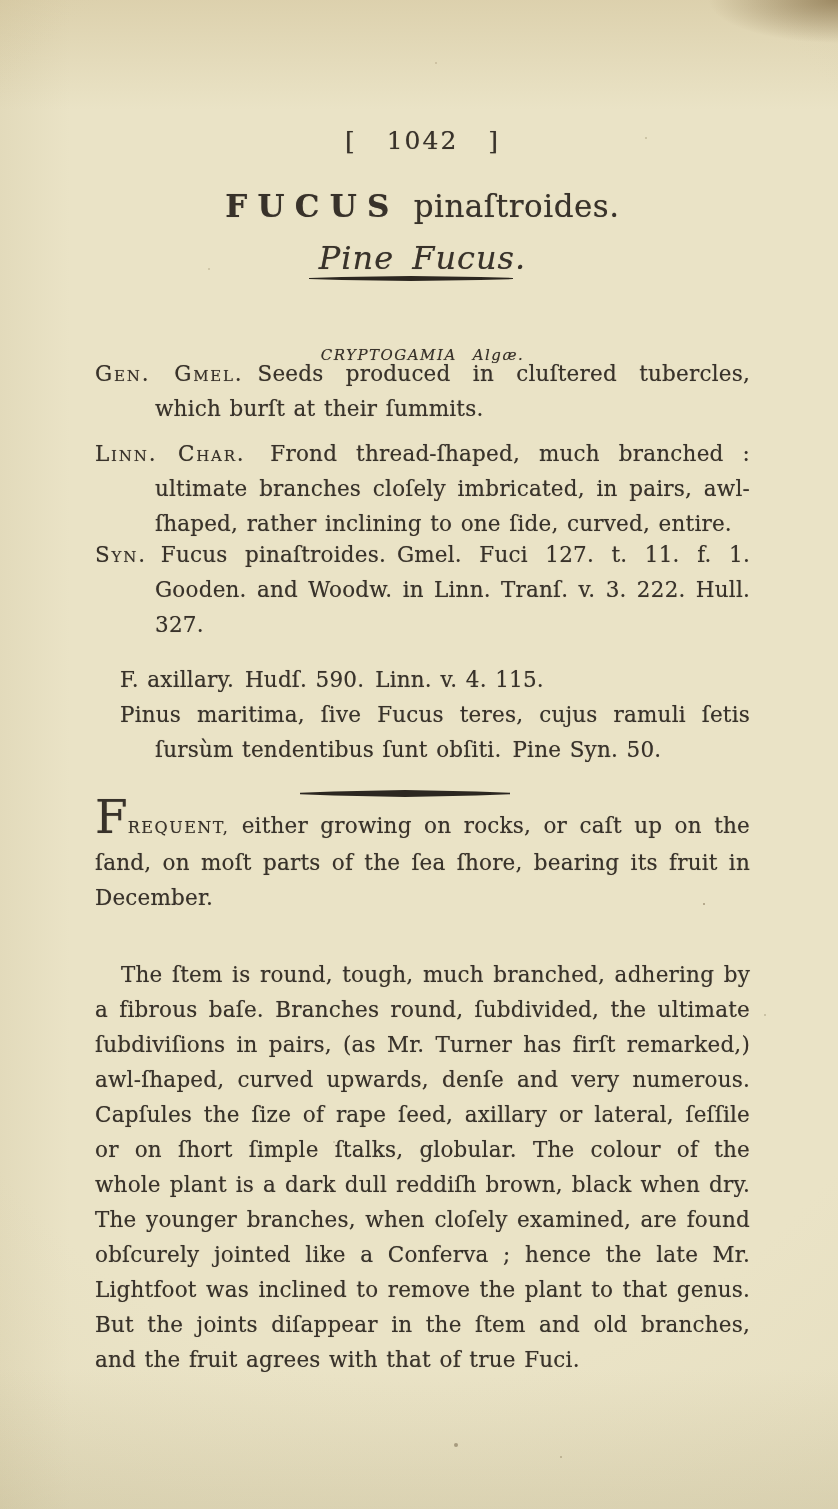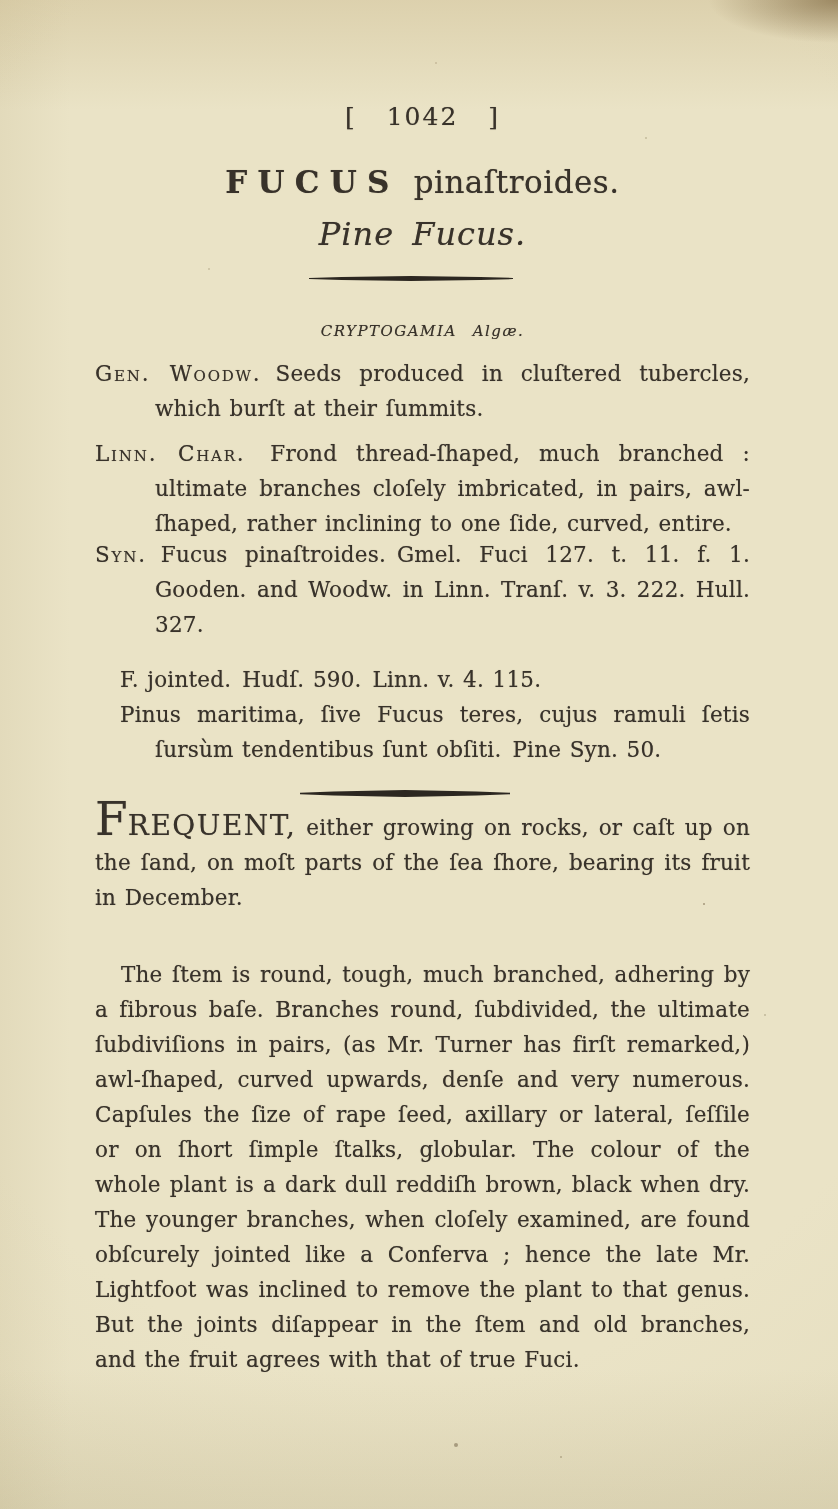--- a/index.html
+++ b/index.html
@@ -16,21 +16,21 @@
       linear-gradient(0deg, rgba(170,158,116,.22), rgba(170,158,116,0) 140px),
       linear-gradient(90deg, rgba(180,165,120,.14), rgba(180,165,120,0) 70px),
       radial-gradient(130% 90% at 50% 42%, #eae3c6 55%, #e0d8b8 100%);
   }
   .block{
     position:absolute;left:95px;width:655px;box-sizing:border-box;
     font-size:21.5px;line-height:35px;
     text-align:justify;letter-spacing:.2px;word-spacing:1.5px;
     text-shadow:0 0 .7px rgba(56,50,42,.55);
   }
-  .center{text-align:center;}
+  .center{text-align:center;margin-top:24px;}
   .hang{padding-left:60px;text-indent:-60px;}
   
   .pagenum{top:99px;font-size:25px;letter-spacing:2px;}
   .pagenum .brkt{margin:0 30px;}
   .title-line{top:165px;font-size:31px;letter-spacing:.5px;}
   .title-line .genus{letter-spacing:.33em;font-weight:bold;}
   .title-line .species{margin-left:14px;}
   .common-name{top:217px;font-size:32px;font-style:italic;letter-spacing:1px;word-spacing:7px;}
   .crypto{top:314px;font-size:15px;font-style:italic;letter-spacing:1.5px;}
   .crypto .order{margin-left:16px;}
@@ -40,21 +40,21 @@
   .syn{top:537px;}
   .fincurvus{top:662px;padding-left:25px;}
   .pinus{top:697px;padding-left:60px;text-indent:-35px;}
   .frequent{top:808px;}
   .mainpara{top:921px;text-indent:26px;margin-top:36px;}
   
   .seg-sc{font-variant:small-caps;letter-spacing:1.8px;margin-right:14px;}
   .seg-i{}
   .seg-r{}
   .seg-bigcap{font-size:47px;line-height:0;}
-  .seg-caps{font-size:28px;letter-spacing:1.5px;}
+  .seg-caps{font-size:16px;letter-spacing:1.5px;}
   
   .rule{
     position:absolute;background:#2c2720;
     clip-path:polygon(0% 38%,16% 20%,50% 0%,84% 20%,100% 38%,100% 62%,84% 80%,50% 100%,16% 80%,0% 62%);
   }
   .rule-thin{left:309px;top:276px;width:204px;height:5px;}
   .rule-thick{left:300px;top:790px;width:210px;height:7px;}
   
   .specks{
     position:absolute;left:0;top:0;width:2px;height:2px;border-radius:50%;
@@ -85,27 +85,27 @@
   </div>
 
   <div class="block center common-name">Pine Fucus.</div>
 
   <div class="rule rule-thin"></div>
 
   <div class="block center crypto">
     <span>CRYPTOGAMIA</span><span class="order">Algæ.</span>
   </div>
 
-  <div class="block hang genchar"><span class="seg-sc">Gen. Woodw.</span><span class="seg-i">Seeds</span><span class="seg-r"> produced in cluſtered tubercles, which burſt at their ſummits.</span></div>
+  <div class="block hang genchar"><span class="seg-sc">Gen. Gmel.</span><span class="seg-i">Seeds</span><span class="seg-r"> produced in cluſtered tubercles, which burſt at their ſummits.</span></div>
 
   <div class="block hang specchar"><span class="seg-sc">Linn. Char.</span><span class="seg-r"> Frond thread-ſhaped, much branched : ultimate branches cloſely imbricated, in pairs, awl-ſhaped, rather inclining to one ſide, curved, entire.</span></div>
 
   <div class="block hang syn"><span class="seg-sc">Syn.</span><span class="seg-r">Fucus pinaſtroides. </span><span class="seg-i">Gmel. Fuci</span><span class="seg-r"> 127. </span><span class="seg-i">t.</span><span class="seg-r"> 11. </span><span class="seg-i">f.</span><span class="seg-r"> 1. </span><span class="seg-i">Gooden. and Woodw. in Linn. Tranſ. v.</span><span class="seg-r"> 3. 222. </span><span class="seg-i">Hull.</span><span class="seg-r"> 327.</span></div>
 
-  <div class="block fincurvus"><span class="seg-r">F. jointed. </span><span class="seg-i">Hudſ.</span><span class="seg-r"> 590. </span><span class="seg-i">Linn. v.</span><span class="seg-r"> 4. 115.</span></div>
+  <div class="block fincurvus"><span class="seg-r">F. axillary. </span><span class="seg-i">Hudſ.</span><span class="seg-r"> 590. </span><span class="seg-i">Linn. v.</span><span class="seg-r"> 4. 115.</span></div>
 
   <div class="block pinus"><span class="seg-r">Pinus maritima, ſive Fucus teres, cujus ramuli ſetis ſursùm tendentibus ſunt obſiti. </span><span class="seg-i">Pine Syn.</span><span class="seg-r"> 50.</span></div>
 
   <div class="rule rule-thick"></div>
 
   <div class="block frequent"><span class="seg-bigcap">F</span><span class="seg-caps">REQUENT,</span><span class="seg-r"> either growing on rocks, or caſt up on the ſand, on moſt parts of the ſea ſhore, bearing its fruit in December.</span></div>
 
   <div class="block mainpara"><span class="seg-r">The ſtem is round, tough, much branched, adhering by a fibrous baſe. Branches round, ſubdivided, the ultimate ſubdiviſions in pairs, (as Mr. Turner has firſt remarked,) awl-ſhaped, curved upwards, denſe and very numerous. Capſules the ſize of rape ſeed, axillary or lateral, ſeſſile or on ſhort ſimple ſtalks, globular. The colour of the whole plant is a dark dull reddiſh brown, black when dry. The younger branches, when cloſely examined, are found obſcurely jointed like a </span><span class="seg-i">Conferva</span><span class="seg-r"> ; hence the late Mr. Lightfoot was inclined to remove the plant to that genus. But the joints diſappear in the ſtem and old branches, and the fruit agrees with that of true </span><span class="seg-i">Fuci.</span></div>
 
   <div class="specks"></div>

